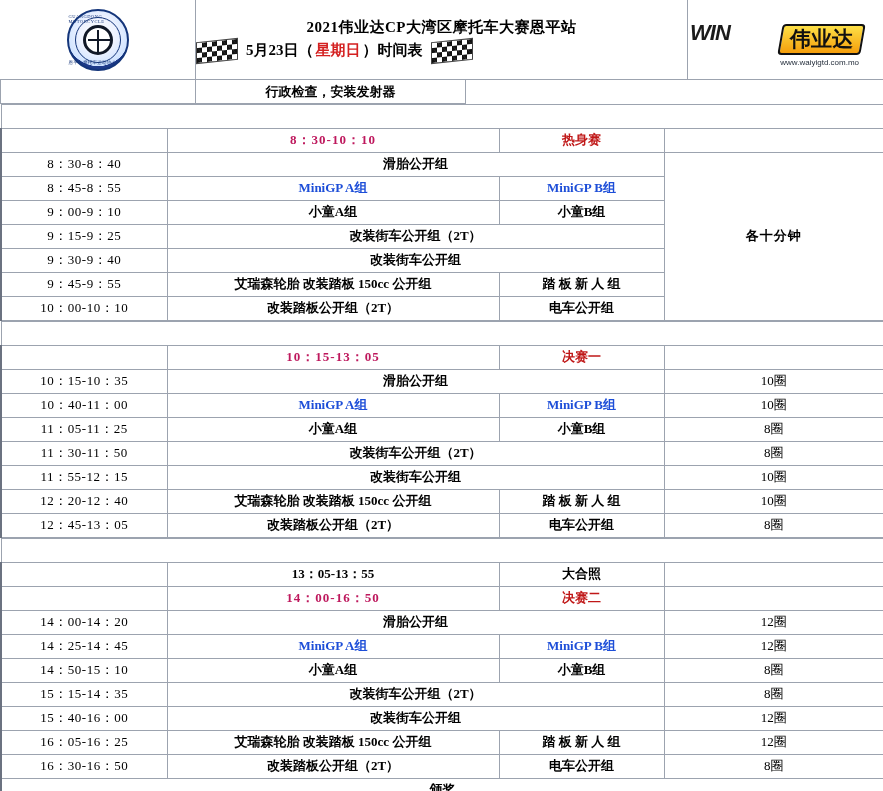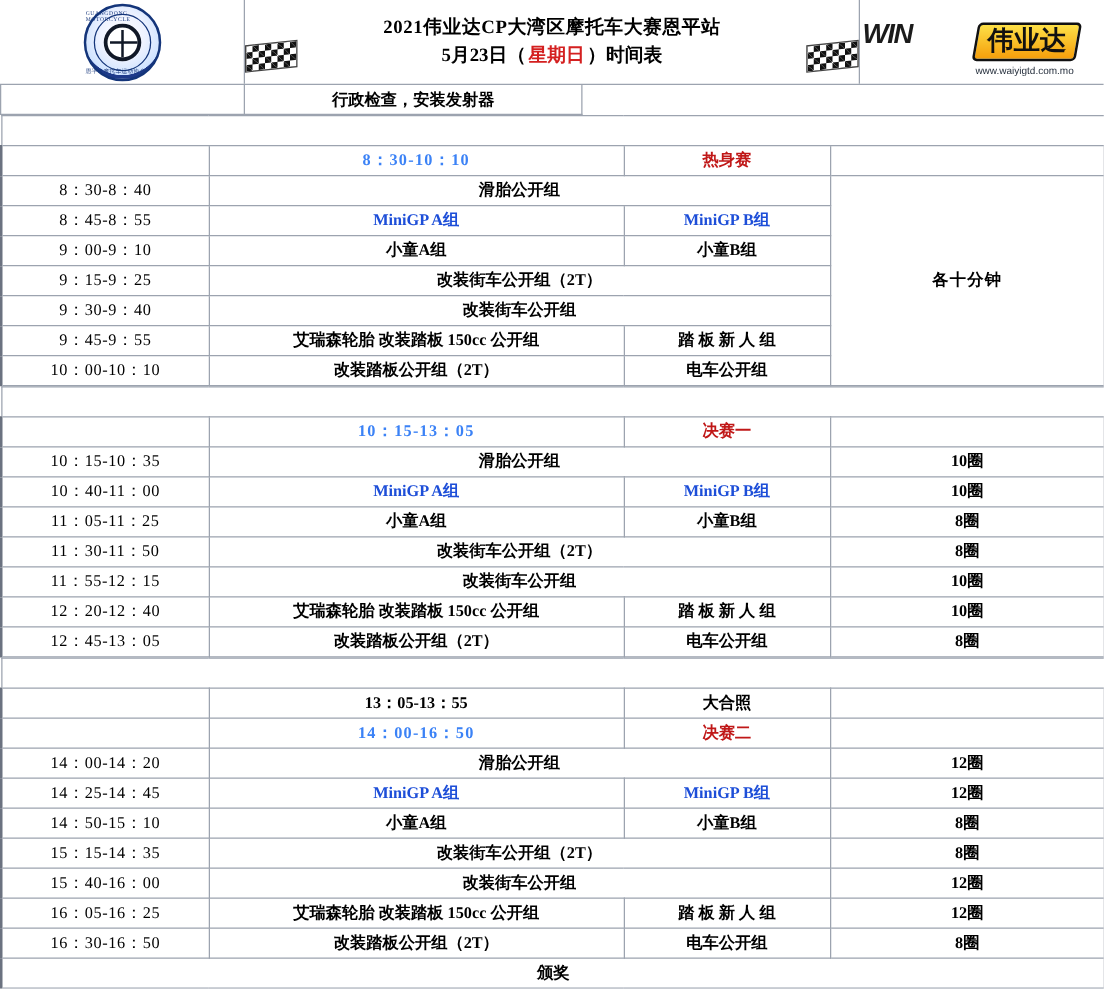--- a/index.html
+++ b/index.html
@@ -30,21 +30,21 @@
     vertical-align: middle;
     text-align: center;
     font-size: 13px;
     line-height: 1.15;
   }
   .spacer td { border: none; height: 10px; }
   .outer-left { border-left: 2px solid #6b7280 !important; }
   .outer-right { border-right: 2px solid #6b7280 !important; }
   .hdr-wrap {
     display: flex; align-items: stretch;
-    width: 883px; height: 68px;
+    width: 883px; height: 80px;
     border-bottom: 1px solid #9ca3af;
   }
   .hdr-logo {
     width: 196px; border-right: 1px solid #9ca3af;
     display: flex; align-items: center; justify-content: center;
     position: relative; overflow: hidden;
   }
   .logo-circle {
     width: 62px; height: 62px; border-radius: 50%;
     background: radial-gradient(circle at 50% 40%, #ffffff 0%, #eef2ff 40%, #cfe3ff 70%, #1e3a8a 71%, #1e3a8a 100%);
@@ -84,21 +84,21 @@
   }
   .hdr-title {
     font-size: 15px; font-weight: bold; letter-spacing: .5px;
     margin-bottom: 3px;
   }
   .hdr-sub {
     font-size: 15px; font-weight: bold;
     display: flex; align-items: center; gap: 2px;
   }
   .hdr-sub .red { color: #d42020; }
-  .flag-row { display: flex; align-items: center; justify-content: space-between; gap: 8px; width: 100%; }
+  .flag-row { display: flex; align-items: center; justify-content: flex-start; gap: 8px; width: 100%; }
   .flag {
     width: 42px; height: 22px;
     background-image:
       linear-gradient(45deg, #111 25%, transparent 25%, transparent 75%, #111 75%),
       linear-gradient(45deg, #111 25%, transparent 25%, transparent 75%, #111 75%);
     background-size: 10px 10px;
     background-position: 0 0, 5px 5px;
     background-color: #fff;
     transform: skewY(-6deg);
     border: 1px solid #444;
@@ -146,28 +146,28 @@
     height: 24px; display: flex; align-items: center; justify-content: center;
     font-size: 13px; font-weight: bold;
   }
   .admin-right {
     width: 270px; border: 1px solid #9ca3af; border-top: none; border-left: none;
     height: 24px; display: flex; align-items: center; justify-content: center;
     font-size: 13px; font-weight: bold;
   }
 
   .sec-title-red {
-    color: #3b82f6; font-weight: bold; font-size: 13px;
+    color: #be185d; font-weight: bold; font-size: 13px;
     letter-spacing: 1px;
   }
   .sec-title-name { color: #c01818; font-weight: bold; font-size: 13.5px; }
   .blue { color: #1d4ed8; font-weight: bold; }
   .bold { font-weight: bold; }
   .time-cell { font-size: 12.5px; letter-spacing: .5px; }
-  .laps { font-weight: bold; font-size: 13px; }
+  .laps { font-weight: normal; font-size: 13px; }
   .tenmin { font-weight: bold; font-size: 14px; letter-spacing: 1px; margin-top: 47px; }
   .awards { font-weight: bold; font-size: 13.5px; }
   .grouprow td { height: 24px; }
 </style>
 </head>
 <body>
 
 <div class="sheet">
 
   <div>

